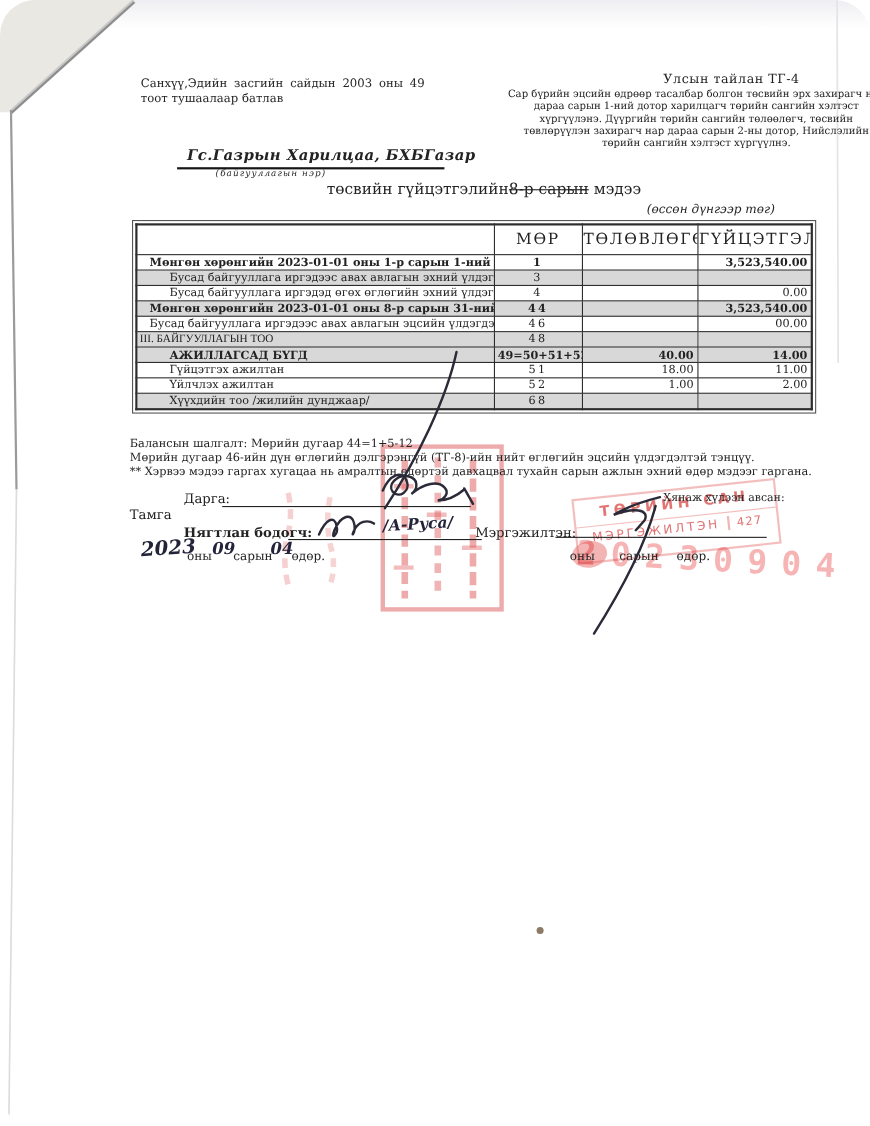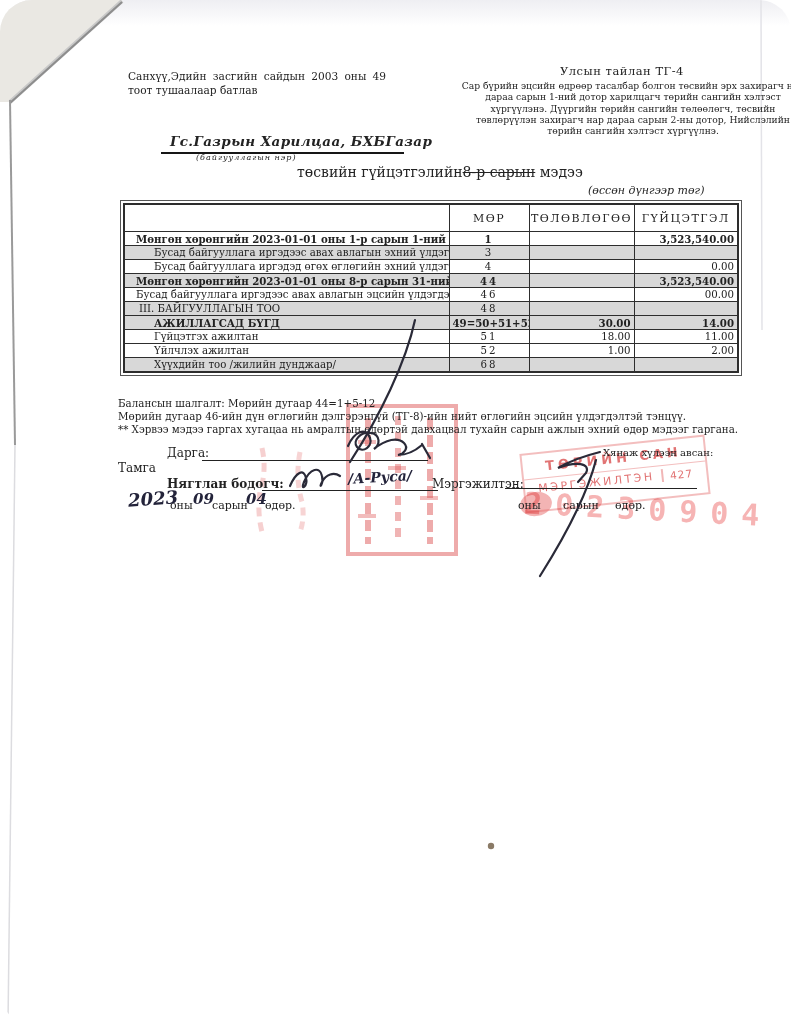--- a/index.html
+++ b/index.html
@@ -10,44 +10,44 @@
     color:#222;
     border-radius:32px;
   }
   .abs{position:absolute;}
   .txt{color:#232323;text-align:center;}
   
   #top-band{left:0;top:0;width:791px;height:26px;
     background:linear-gradient(#e9e9ee, rgba(255,255,255,0));opacity:.75;}
   
   #approval{left:128px;top:70px;width:258px;font-size:10.6px;line-height:13.5px;text-align:justify;}
-  #report-code{left:560px;top:64px;width:210px;font-size:11.5px;text-align:left;letter-spacing:.5px;}
+  #report-code{left:560px;top:64px;width:210px;font-size:11.5px;text-align:center;letter-spacing:.5px;}
   #instruction{left:424px;top:80px;width:346px;font-size:9.2px;line-height:11.3px;text-align:center;margin-left:36px;}
   
   #org-underline{left:161px;top:133px;width:243px;height:19px;border-bottom:2px solid #161616;}
   #org-name{left:170px;top:133px;font-size:13.5px;font-weight:bold;font-style:italic;letter-spacing:.4px;white-space:nowrap;}
   #org-hint{left:196px;top:153px;font-size:8px;font-style:italic;letter-spacing:1px;}
   #report-title{left:297px;top:164px;font-size:14px;white-space:nowrap;}
   #report-title .struck{text-decoration:line-through;text-decoration-thickness:1.4px;}
   #unit-note{left:588px;top:184px;font-size:11px;font-style:italic;white-space:nowrap;}
   
   #table-wrap{left:123px;top:203px;z-index:2;}
   table{border-collapse:collapse;table-layout:fixed;width:614px;
     outline:1px solid #555;outline-offset:2px;}
   th,td{border:1px solid #2d2d2d;overflow:hidden;white-space:nowrap;}
   table{border:2px solid #2d2d2d;}
-  th{height:24px;font-size:11px;font-weight:normal;letter-spacing:1.5px;text-align:center;}
+  th{height:24px;font-size:14px;font-weight:normal;letter-spacing:1.5px;text-align:center;}
   td{height:13px;font-size:10.2px;line-height:12px;padding:0 3px;}
   td.lbl{text-align:left;}
   td.mor{text-align:center;letter-spacing:2px;}
   td.mor.nosp{letter-spacing:0;}
   td.num{text-align:right;}
   tr.shade td{background:#d8d8d8;}
   tr.bold td{font-weight:bold;}
-  .i0{padding-left:14px;}
+  .i0{padding-left:2px;font-family:Liberation Serif, serif;}
   .i1{padding-left:11px;}
   .i2{padding-left:29px;}
   
   .note{left:118px;font-size:10.3px;white-space:nowrap;z-index:2;}
   
   .siglabel{font-size:12px;z-index:3;white-space:nowrap;}
   .sigline{border-bottom:1.5px solid #222;z-index:3;}
   .hand{font-style:italic;font-weight:bold;color:#23233a;z-index:4;white-space:nowrap;}
   .small-label{font-size:11px;z-index:3;white-space:nowrap;}
   
@@ -143,21 +143,21 @@
         </tr>
         <tr class="shade">
           <td class="lbl i0">III. БАЙГУУЛЛАГЫН ТОО</td>
           <td class="mor">48</td>
           <td class="num"></td>
           <td class="num"></td>
         </tr>
         <tr class="bold shade">
           <td class="lbl i2">АЖИЛЛАГСАД БҮГД</td>
           <td class="mor nosp">49=50+51+52</td>
-          <td class="num">30.00</td>
+          <td class="num">40.00</td>
           <td class="num">14.00</td>
         </tr>
         <tr>
           <td class="lbl i2">Гүйцэтгэх ажилтан</td>
           <td class="mor">51</td>
           <td class="num">18.00</td>
           <td class="num">11.00</td>
         </tr>
         <tr>
           <td class="lbl i2">Үйлчлэх ажилтан</td>

